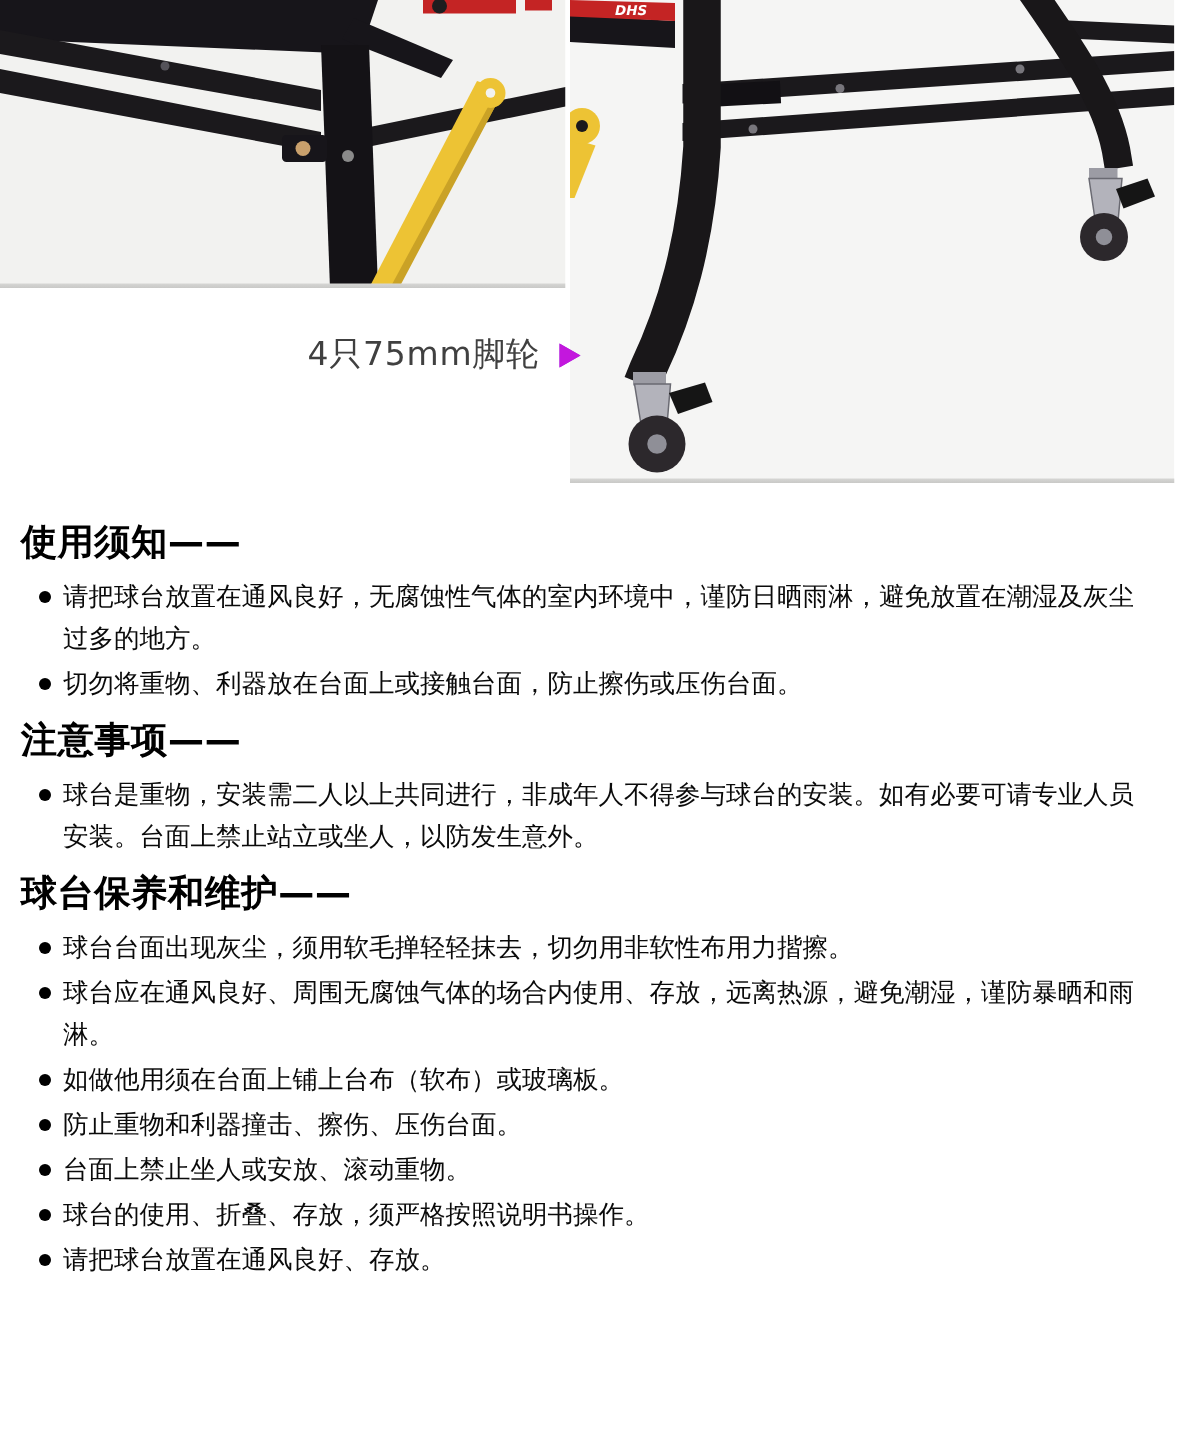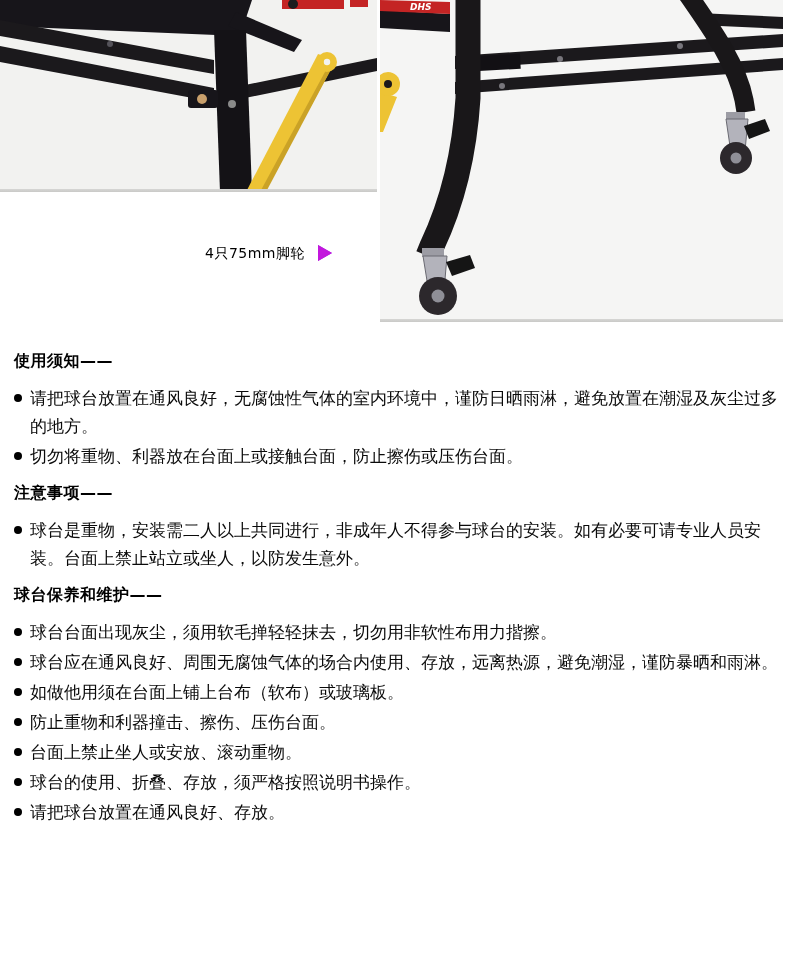--- a/index.html
+++ b/index.html
@@ -18,46 +18,46 @@
   .photo { position: absolute; overflow: hidden; }
   .photo-left  { left: 0;   top: 0; width: 377px; height: 192px; }
   .photo-right { left: 380px; top: 0; width: 403px; height: 322px; }
   .photo::after { 
     content: ""; position: absolute; left: 0; right: 0; bottom: 0; height: 3px;
     background: linear-gradient(#d6d6d4, #c9c9c7);
   }
   .photo svg { display: block; width: 100%; height: 100%; }
 
   .caption {
-    position: absolute; left: 205px; top: 242px;
+    position: absolute; left: 205px; top: 226px;
     display: flex; align-items: center;
-    font-size: 14px; line-height: 22px; color: #000000;
+    font-size: 22px; line-height: 22px; color: #404040;
     letter-spacing: 0.5px;
   }
   .caption .arrow {
     display: inline-block; width: 0; height: 0; margin-left: 13px;
     border-top: 8px solid transparent;
     border-bottom: 8px solid transparent;
     border-left: 14px solid #c317dd;
     filter: drop-shadow(0 0 0.5px #9a2de0);
   }
 
   
   .content { position: absolute; left: 14px; top: 347px; width: 764px; }
 
   .sec-heading {
-    font-size: 16px; line-height: 28px; font-weight: bold; color: #000;
+    font-size: 24px; line-height: 28px; font-weight: bold; color: #000;
     margin: 0 0 5px 0; letter-spacing: 0.5px;
   }
   .sec-heading.later { margin-top: 9px; }
 
   ul.bullets { list-style: none; margin: 0 0 4px 0; padding: 2px 0 0 0; }
   ul.bullets li {
     position: relative;
-    padding-left: 16px; margin: 2px 0;
+    padding-left: 16px; margin: 2px 12px;
     font-size: 17px; line-height: 28px; color: #0a0a0a;
   }
   ul.bullets li .dot {
     position: absolute; left: 0; top: 10px;
     width: 8px; height: 8px; border-radius: 50%;
     background: #000;
   }
 </style>
 </head>
 <body>

